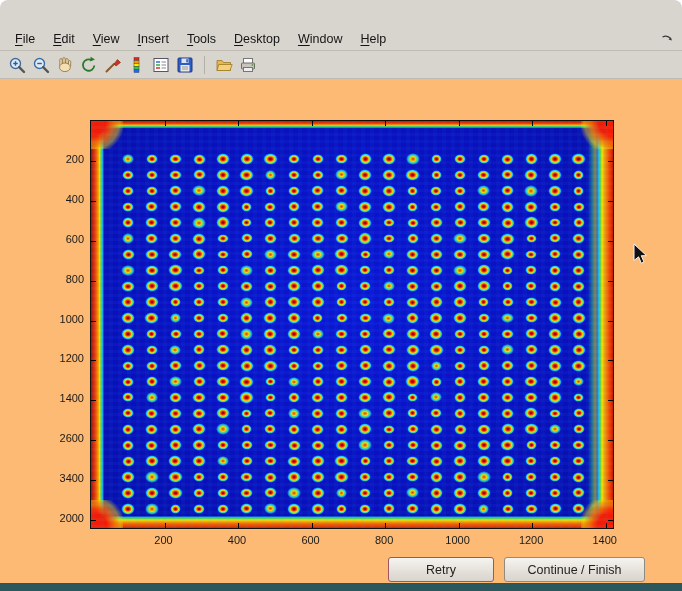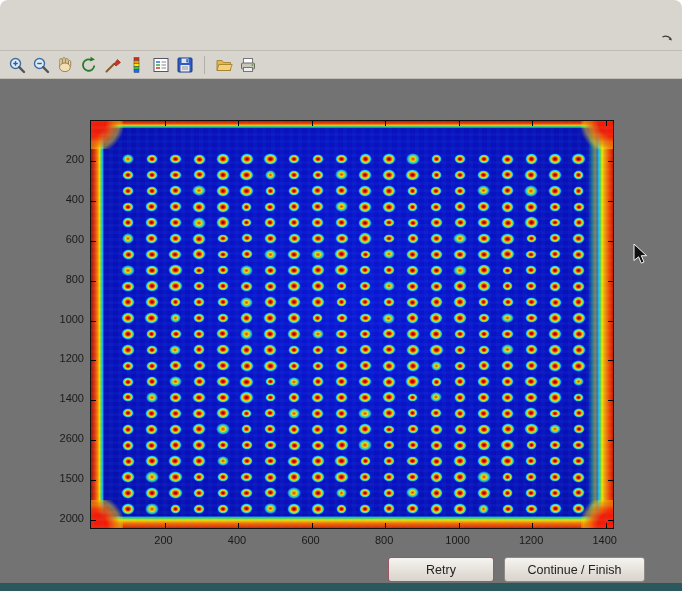--- a/index.html
+++ b/index.html
@@ -45,21 +45,21 @@
   
   .toolbar{
     position:absolute;top:51px;left:0;right:0;height:28px;
     background:#d8d5ce;border-bottom:1px solid #c0bcb4;
     display:flex;align-items:center;padding-left:6px;gap:2px;box-sizing:border-box;
   }
   .tool-btn{width:22px;height:22px;display:flex;align-items:center;justify-content:center;border-radius:3px;}
   .tool-sep{width:1px;height:18px;background:#b3afa7;margin:0 6px;}
 
   
-  .figure-area{position:absolute;top:79px;left:0;right:0;bottom:8px;background:#737373;}
+  .figure-area{position:absolute;top:79px;left:0;right:0;bottom:8px;background:#fdba74;}
 
   .axes{
     position:absolute;left:90px;top:41px;width:522px;height:407px;
     border:1px solid #101010;background:#0b13cd;
   }
   .plot-image{position:absolute;inset:0;overflow:hidden;
     background:radial-gradient(ellipse at 50% 45%, #0d18d8 0%, #0a12c2 55%, #0810aa 100%);}
   .plot-image::after{
     content:"";position:absolute;inset:0;pointer-events:none;
     background:
@@ -111,20 +111,30 @@
 
   .cursor{position:absolute;left:633px;top:243px;pointer-events:none;}
 </style>
 </head>
 <body>
 
 <div class="window">
 
 
   <div class="menubar">
+    <span id="menu-items">
+        <span class="menu-item"><u>F</u>ile</span>
+        <span class="menu-item"><u>E</u>dit</span>
+        <span class="menu-item"><u>V</u>iew</span>
+        <span class="menu-item"><u>I</u>nsert</span>
+        <span class="menu-item"><u>T</u>ools</span>
+        <span class="menu-item"><u>D</u>esktop</span>
+        <span class="menu-item"><u>W</u>indow</span>
+        <span class="menu-item"><u>H</u>elp</span>
+      </span>
     <span class="menu-overflow">
       <svg width="12" height="10" viewBox="0 0 12 10">
           <path d="M1.5 3 q5 -2.5 8.5 2" fill="none" stroke="#3a3a3a" stroke-width="1.2"></path>
           <path d="M11 6.5 l-3.4 -0.9 2.1 -2.4 z" fill="#3a3a3a"></path>
         </svg>
     </span>
   </div>
 
   <div class="toolbar">
     <span id="toolbar-items" style="display:flex;align-items:center;gap:2px;">
@@ -734,21 +744,21 @@
 
     <div id="y-labels">
         <div class="ylab" style="top: 73.902px;">200</div>
         <div class="ylab" style="top: 113.804px;">400</div>
         <div class="ylab" style="top: 153.706px;">600</div>
         <div class="ylab" style="top: 193.608px;">800</div>
         <div class="ylab" style="top: 233.51px;">1000</div>
         <div class="ylab" style="top: 273.412px;">1200</div>
         <div class="ylab" style="top: 313.314px;">1400</div>
         <div class="ylab" style="top: 353.216px;">2600</div>
-        <div class="ylab" style="top: 393.118px;">1500</div>
+        <div class="ylab" style="top: 393.118px;">3400</div>
         <div class="ylab" style="top: 433.02px;">2000</div>
       </div>
     <div id="x-labels">
         <div class="xlab" style="left: 143.521px;">200</div>
         <div class="xlab" style="left: 217.042px;">400</div>
         <div class="xlab" style="left: 290.563px;">600</div>
         <div class="xlab" style="left: 364.085px;">800</div>
         <div class="xlab" style="left: 437.606px;">1000</div>
         <div class="xlab" style="left: 511.127px;">1200</div>
         <div class="xlab" style="left: 584.648px;">1400</div>

